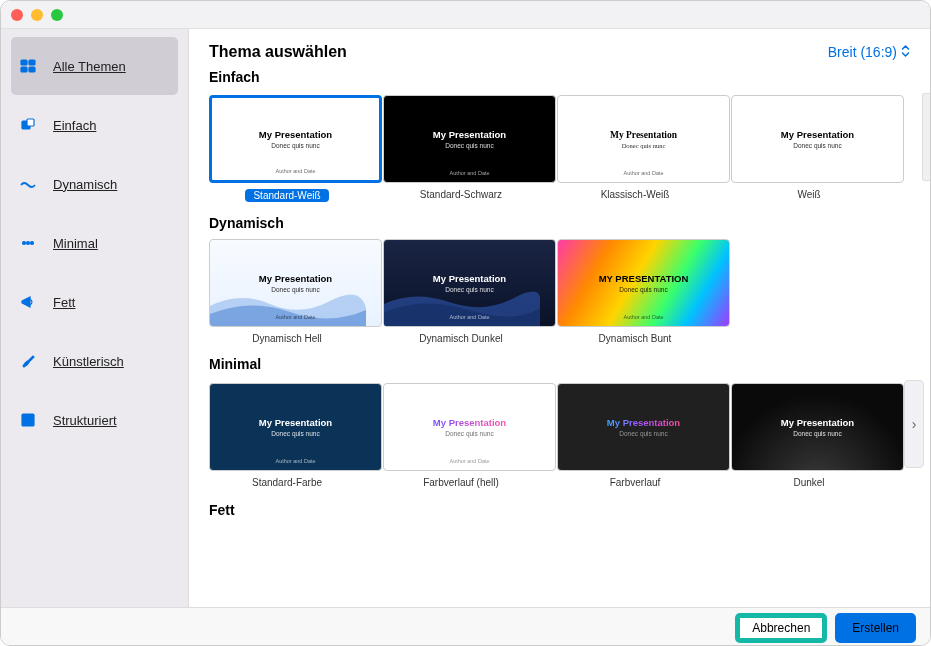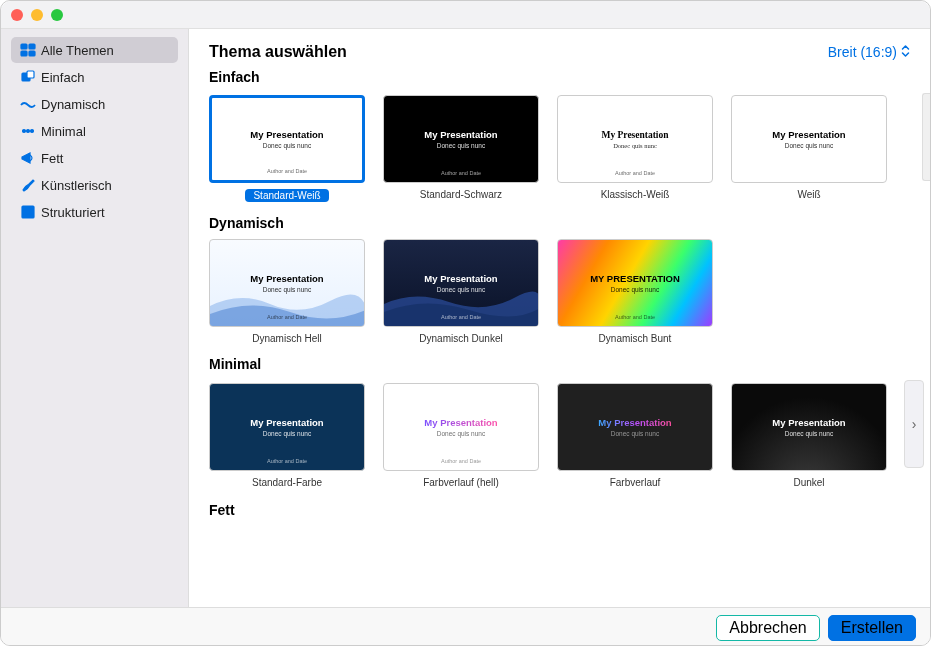--- a/index.html
+++ b/index.html
@@ -2,45 +2,45 @@
 <html><head>
 <meta charset="utf-8">
 <style>
 * { box-sizing: border-box; margin: 0; padding: 0; }
 body { font-family: -apple-system, "Helvetica Neue", Arial, sans-serif; background: #fff; width: 931px; height: 646px; overflow: hidden; border: 1px solid #ccc; border-radius: 10px; }
 .titlebar { height: 28px; display: flex; align-items: center; padding-left: 10px; gap: 8px; background: #f2f2f4; border-bottom: 1px solid #e0e0e0; border-top-left-radius: 10px; border-top-right-radius: 10px; }
 .traffic { width: 12px; height: 12px; border-radius: 50%; }
 .red { background: #ff5f57; } .yellow { background: #febc2e; } .green { background: #28c840; }
 .body { display: flex; height: 578px; }
 .sidebar { width: 188px; background: #eceaee; padding: 8px 10px; border-right: 1px solid #ddd; overflow: hidden; }
-.sb-item { display: flex; align-items: center; gap: 4px; padding: 4px 8px; border-radius: 5px; cursor: default; font-size: 13px; color: #222; margin-bottom: 1px; }
+.sb-item { display: flex; align-items: center; gap: 16px; padding: 20px 8px; border-radius: 5px; cursor: default; font-size: 13px; color: #222; margin-bottom: 1px; text-decoration: underline; }
 .sb-item.selected { background: #d0cdd4; }
 .sb-icon { width: 18px; height: 18px; flex-shrink: 0; }
 .sb-icon svg { width: 18px; height: 18px; }
 .main { flex: 1; display: flex; flex-direction: column; overflow: hidden; background: #fff; }
 .header { display: flex; justify-content: space-between; align-items: center; padding: 14px 20px 8px 20px; }
 .title { font-size: 16px; font-weight: 700; }
 .ratio { color: #0071e3; font-size: 14px; font-weight: 500; cursor: default; display: flex; align-items: center; gap: 4px; }
 .content { flex: 1; overflow-y: auto; overflow-x: hidden; padding: 0 0 10px 20px; }
 .section { margin-bottom: 10px; }
 .sectitle { font-size: 14px; font-weight: 700; margin-bottom: 8px; }
 .row-wrap { display: flex; align-items: center; position: relative; }
 .row { display: flex; gap: 18px; overflow: hidden; flex: 1; }
 .card { width: 156px; flex-shrink: 0; text-align: center; }
-.thumb { width: 156px; height: 88px; border-radius: 4px; border: 1px solid #ccc; display: flex; flex-direction: column; justify-content: center; padding: 0 28px; position: relative; overflow: hidden; background: #fff; }
+.thumb { width: 173px; height: 88px; border-radius: 4px; border: 1px solid #ccc; display: flex; flex-direction: column; justify-content: center; padding: 0 28px; position: relative; overflow: hidden; background: #fff; }
 .card.selected .thumb { border: 3px solid #0071e3; }
 .t-title { font-size: 9.5px; font-weight: 700; margin-bottom: 2px; }
 .t-sub { font-size: 6.5px; opacity: .85; }
 .t-foot { position: absolute; bottom: 6px; left: 50%; transform: translateX(-50%); font-size: 5.5px; opacity: .6; }
 .cname { font-size: 10px; margin-top: 6px; color: #333; display: inline-block; }
 .card.selected .cname { background: #0071e3; color: #fff; padding: 1px 8px; border-radius: 4px; font-weight: 500; }
 .scrollbtn { width: 20px; height: 88px; display: flex; align-items: center; justify-content: center; background: rgba(240,240,244,.95); border: 1px solid #ddd; border-radius: 4px; margin: 0 6px 24px 0; font-size: 14px; color: #666; flex-shrink: 0; }
 .peek { width: 8px; height: 88px; background: #f0f0f0; border: 1px solid #ddd; border-right: none; border-radius: 3px 0 0 3px; flex-shrink: 0; margin-bottom: 24px; }
 .footer { height: 40px; border-top: 1px solid #ddd; display: flex; align-items: center; justify-content: flex-end; padding: 0 14px; gap: 8px; background: #f8f8f8; }
-.btn { font-size: 16px; padding: 3px 12px; border-radius: 5px; border: 1px solid #14b8a6; background: #fff; cursor: default; }
+.btn { font-size: 12px; padding: 3px 12px; border-radius: 5px; border: 5px solid #14b8a6; background: #fff; cursor: default; }
 .btn.primary { background: #0071e3; color: #000000; border-color: #0071e3; font-weight: 500; }
 .waves { position: absolute; bottom: 0; left: 0; right: 0; height: 40px; }
 </style>
 </head>
 <body>
 
 <div class="titlebar">
   <div class="traffic red"></div>
   <div class="traffic yellow"></div>
   <div class="traffic green"></div>

